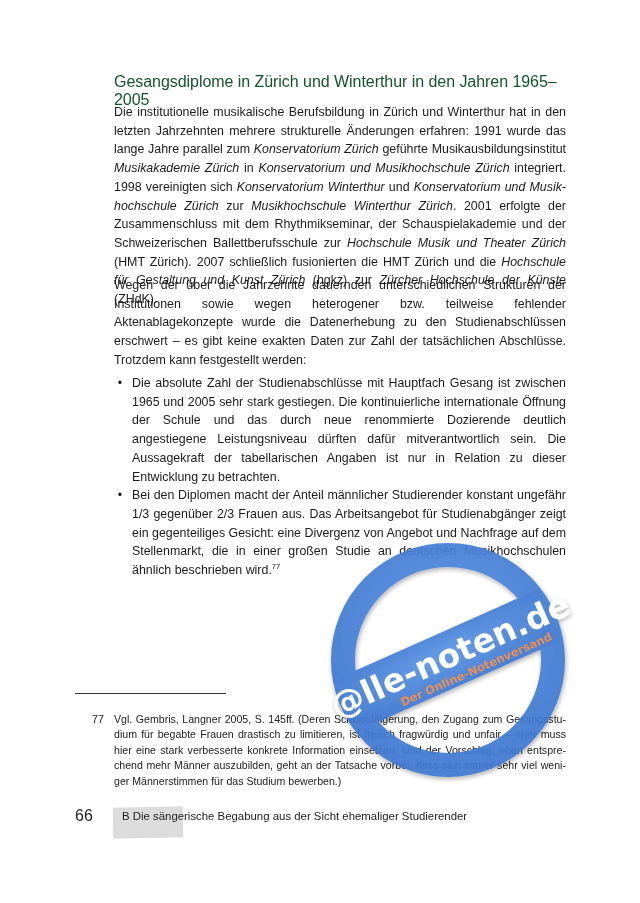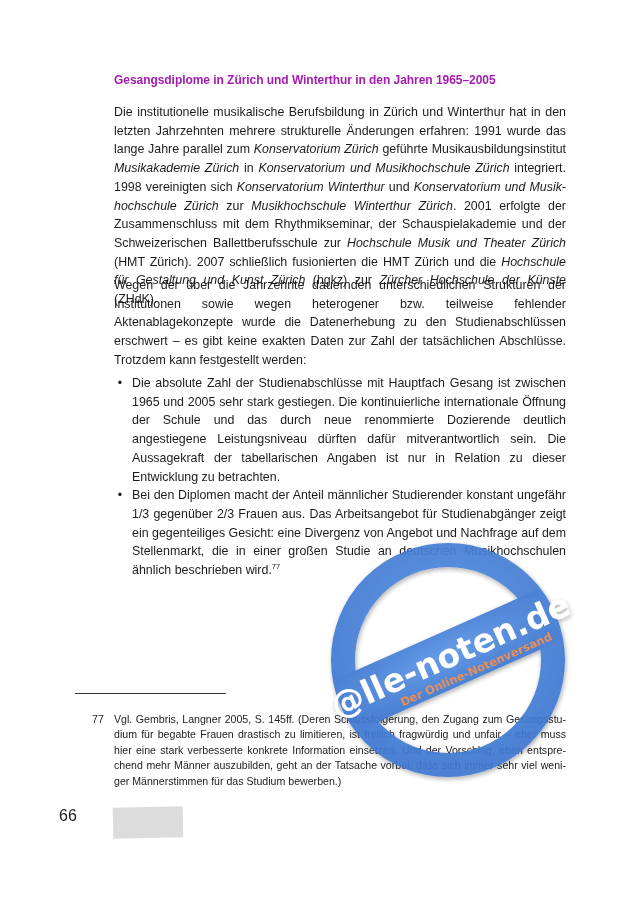--- a/index.html
+++ b/index.html
@@ -5,22 +5,22 @@
     html, body { margin: 0; padding: 0; background: #ffffff; }
     body {
       width: 640px; height: 903px; position: relative; overflow: hidden;
       font-family: "Liberation Sans", "DejaVu Sans", sans-serif;
       color: #1a1a1a;
     }
     .page { position: absolute; left: 0; top: 0; width: 640px; height: 903px; }
 
     .heading {
       position: absolute; left: 114px; top: 73px; width: 460px;
-      font-size: 12px; font-weight: bold; letter-spacing: -0.05px;
-      color: #a21caf;
+      font-size: 16px; font-weight: normal; letter-spacing: -0.05px;
+      color: #14532d;
     }
     .para {
       position: absolute; left: 114px; width: 452px;
       font-size: 12.4px; line-height: 18.7px;
       text-align: justify; color: #1c1c1c;
     }
     .p1 { top: 103px; }
     .p2 { top: 276px; }
     .para i { }
 
@@ -36,21 +36,21 @@
 
     .fn-rule { position: absolute; left: 75px; top: 693px; width: 151px; height: 0; border-top: 1px solid #333; }
 
     .footnote {
       position: absolute; left: 114px; top: 712px; width: 452px;
       font-size: 10.6px; line-height: 15.4px; color: #222; text-align: justify;
       padding-left: 22px; box-sizing: border-box; width: 474px; left: 92px;
     }
     .footnote .fn-num { position: absolute; left: 0; top: 0; }
 
-    .page-number { position: absolute; left: 59px; top: 807px; font-size: 16px; color: #222; }
+    .page-number { position: absolute; left: 75px; top: 807px; font-size: 16px; color: #222; }
     .running-box {
       position: absolute; left: 113px; top: 807px; width: 70px; height: 31px;
       background: #dcdcdc; transform: rotate(-1.2deg);
     }
     .running-head {
       position: absolute; left: 122px; top: 810px; font-size: 11.4px; color: #222; white-space: nowrap;
     }
 
     
     .stamp { position: absolute; left: 0; top: 0; width: 640px; height: 903px; pointer-events: none; }
@@ -79,20 +79,21 @@
 
   <div class="fn-rule"></div>
 
   <div class="footnote">
     <span class="fn-num">77</span>
     <span>Vgl. Gembris, Langner 2005, S. 145ff. (Deren Schlussfolgerung, den Zugang zum Gesangsstu­dium für begabte Frauen drastisch zu limitieren, ist freilich fragwürdig und unfair – eher muss hier eine stark verbesserte konkrete Information einsetzen. Und der Vorschlag, eben entspre­chend mehr Männer auszubilden, geht an der Tatsache vorbei, dass sich immer sehr viel weni­ger Männerstimmen für das Studium bewerben.)</span>
   </div>
 
   <div class="page-number">66</div>
   <div class="running-box"></div>
+  <div class="running-head">B  Die sängerische Begabung aus der Sicht ehemaliger Studierender</div>
 
   <svg class="stamp" viewBox="0 0 640 903">
     <defs>
       <radialGradient id="ringGrad" cx="50%" cy="40%" r="60%">
         <stop offset="0%" stop-color="#5b95e6"></stop>
         <stop offset="100%" stop-color="#3f78d0"></stop>
       </radialGradient>
       <filter id="soft" x="-20%" y="-20%" width="140%" height="140%">
         <feGaussianBlur in="SourceAlpha" stdDeviation="2.5"></feGaussianBlur>
         <feOffset dx="1" dy="2" result="b"></feOffset>

